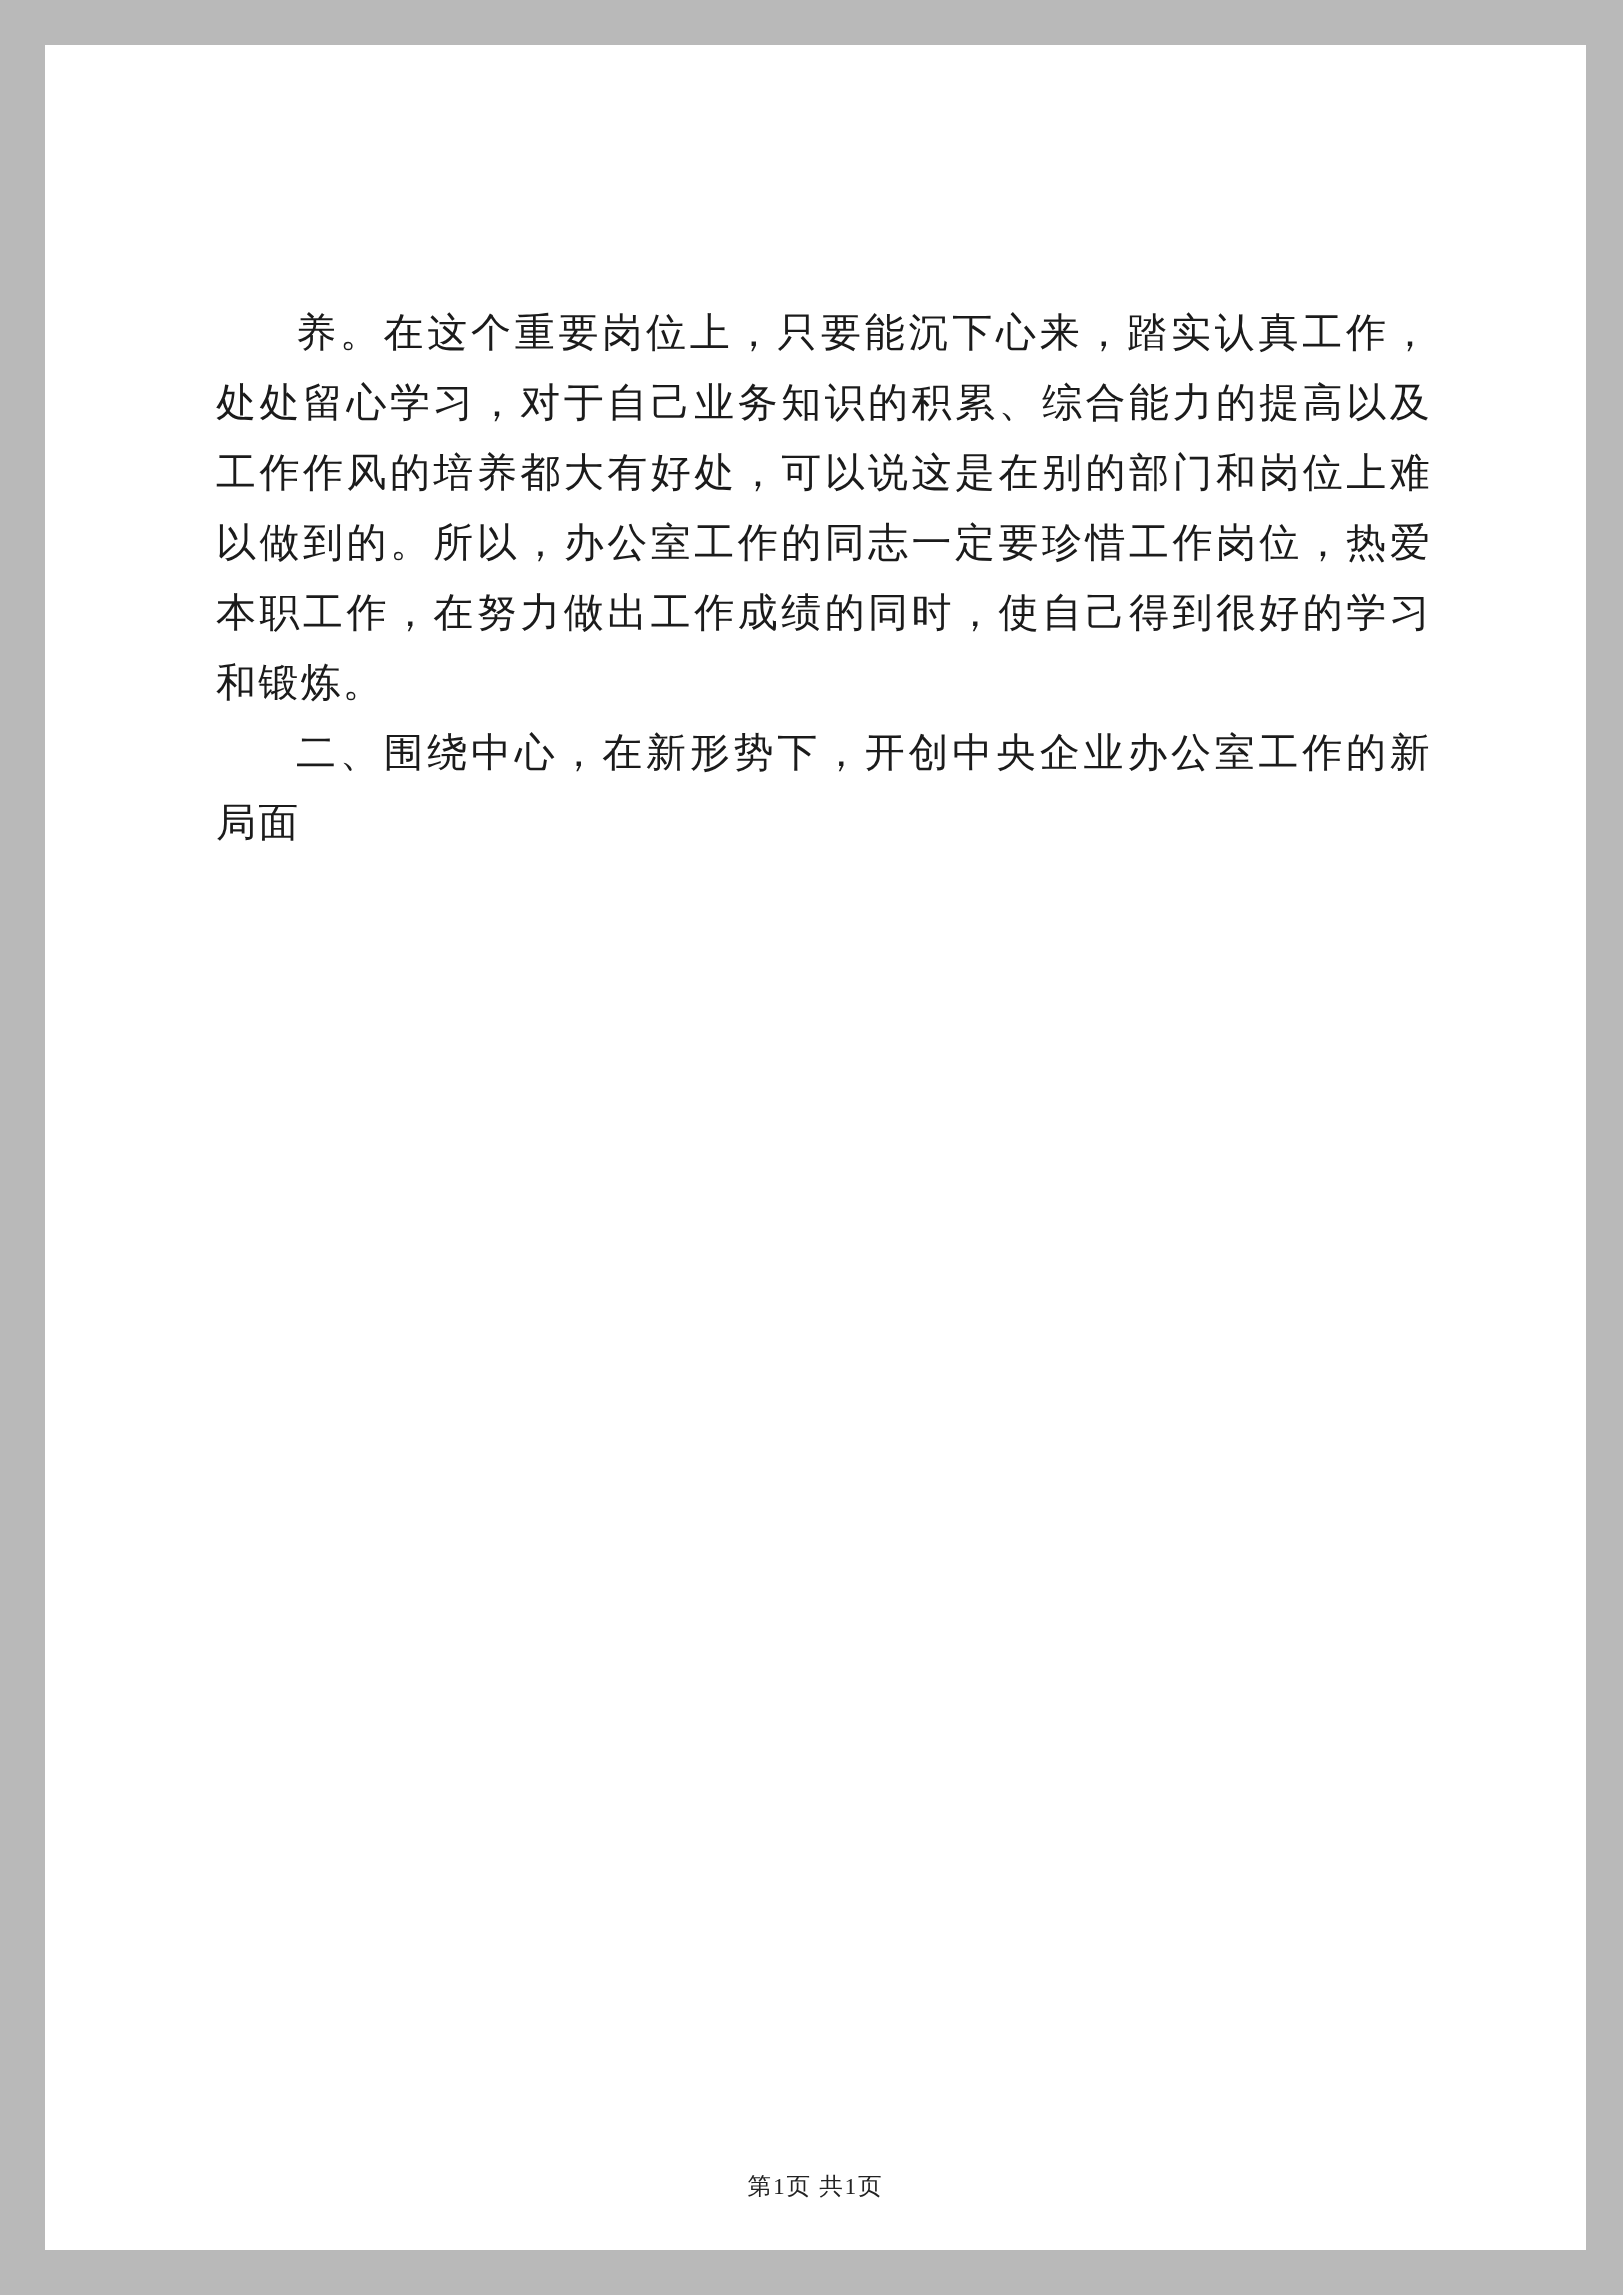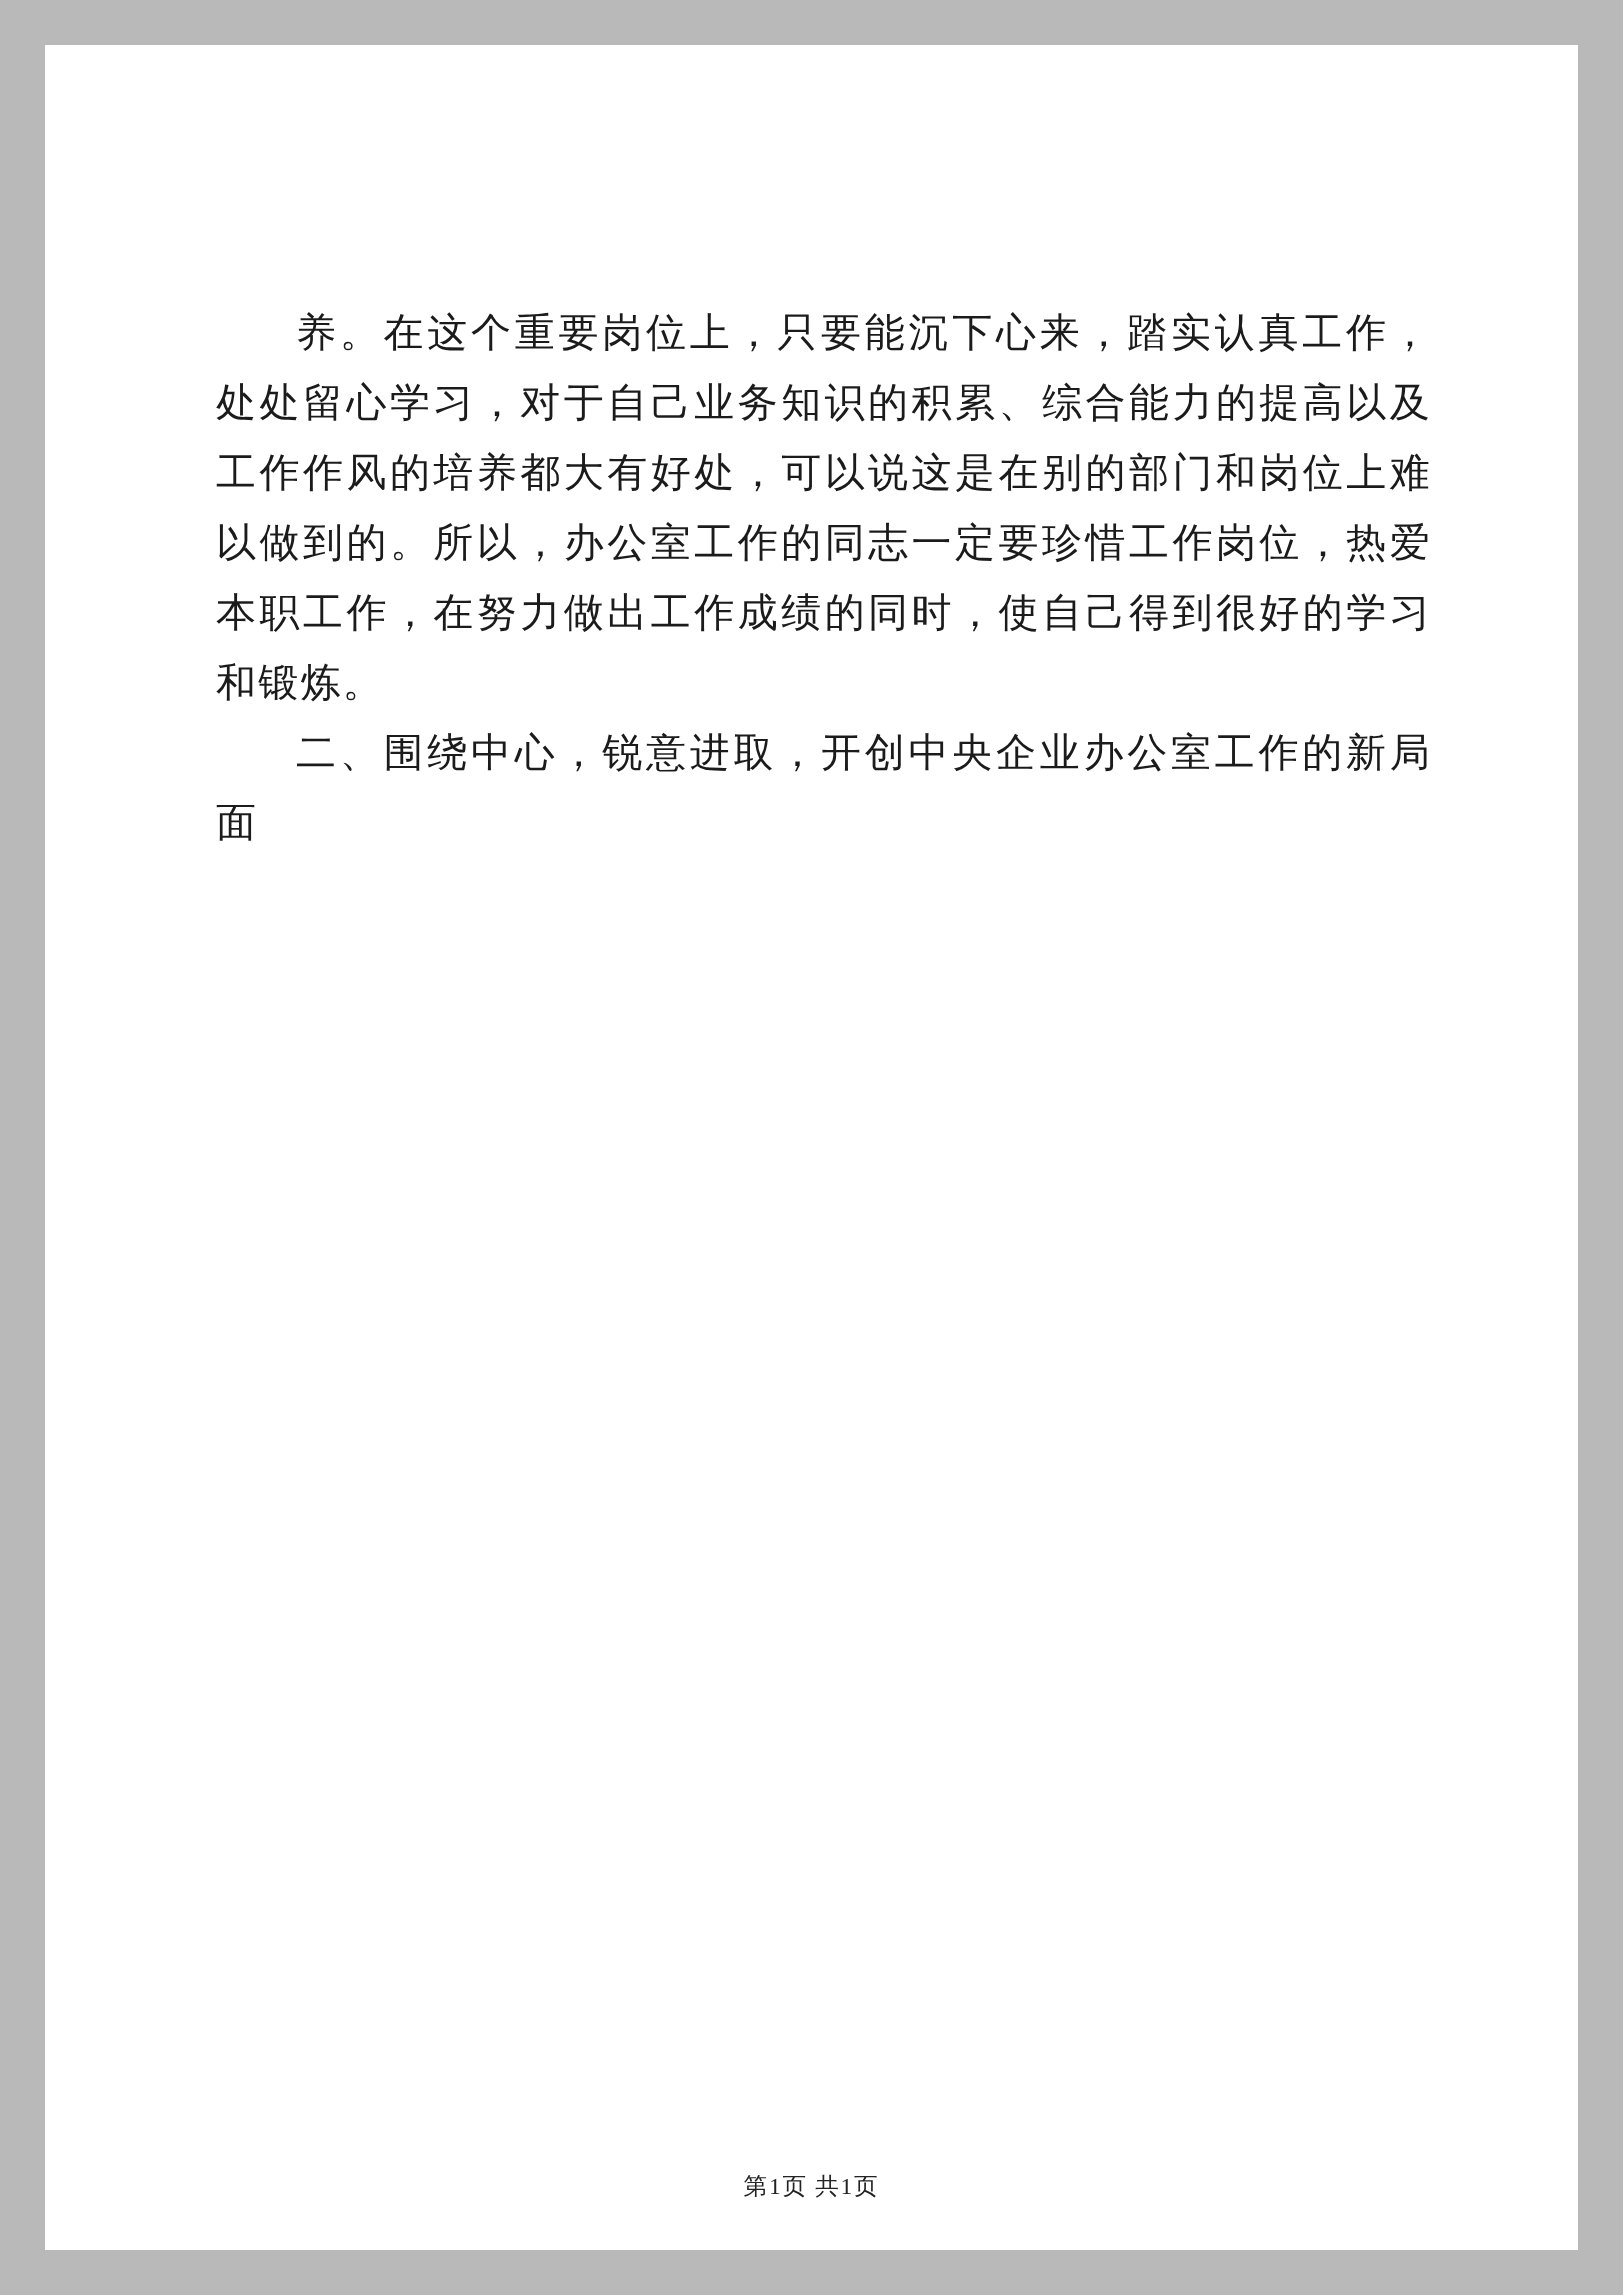--- a/index.html
+++ b/index.html
@@ -14,20 +14,21 @@
     font-family: "Liberation Serif", "DejaVu Serif", serif;
     overflow: hidden;
   }
   .page {
     position: absolute;
     left: 45px;
     top: 45px;
     width: 1533px;
     height: 2205px;
     background: #ffffff;
+    padding-left: 8px;
   }
   .content {
     position: absolute;
     left: 171px;
     top: 253px;
     width: 1216px;
     color: #1b1b1b;
     font-size: 40px;
     line-height: 70px;
     letter-spacing: 2.2px;
@@ -50,17 +51,17 @@
     letter-spacing: 1.7px;
     color: #222222;
   }
 </style>
 </head>
 <body>
 
 <div class="page">
   <div class="content">
     <p>养。在这个重要岗位上，只要能沉下心来，踏实认真工作，处处留心学习，对于自己业务知识的积累、综合能力的提高以及工作作风的培养都大有好处，可以说这是在别的部门和岗位上难以做到的。所以，办公室工作的同志一定要珍惜工作岗位，热爱本职工作，在努力做出工作成绩的同时，使自己得到很好的学习和锻炼。</p>
-    <p>二、围绕中心，锐意进取，开创中央企业办公室工作的新局面</p>
+    <p>二、围绕中心，在新形势下，开创中央企业办公室工作的新局面</p>
   </div>
   <div class="footer">第1页 共1页</div>
 </div>
 
 
 </body></html>

